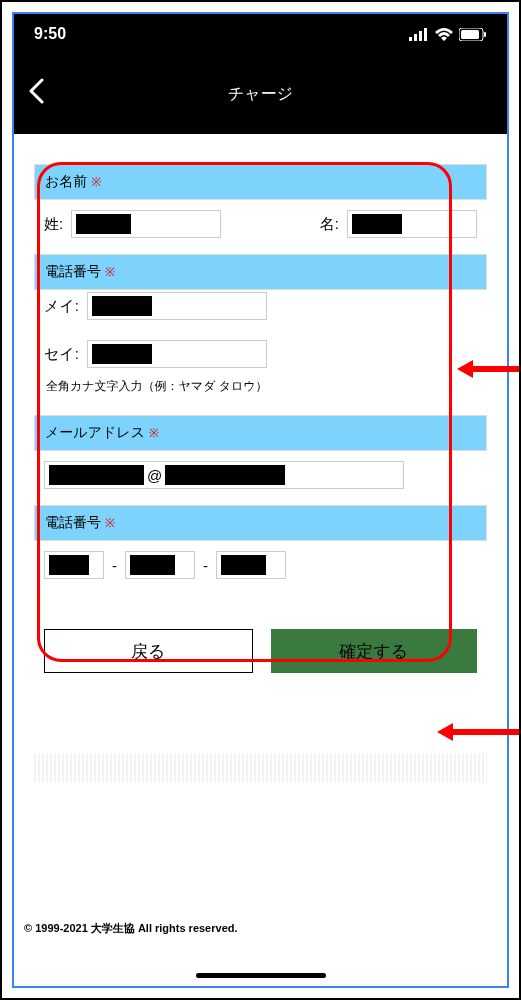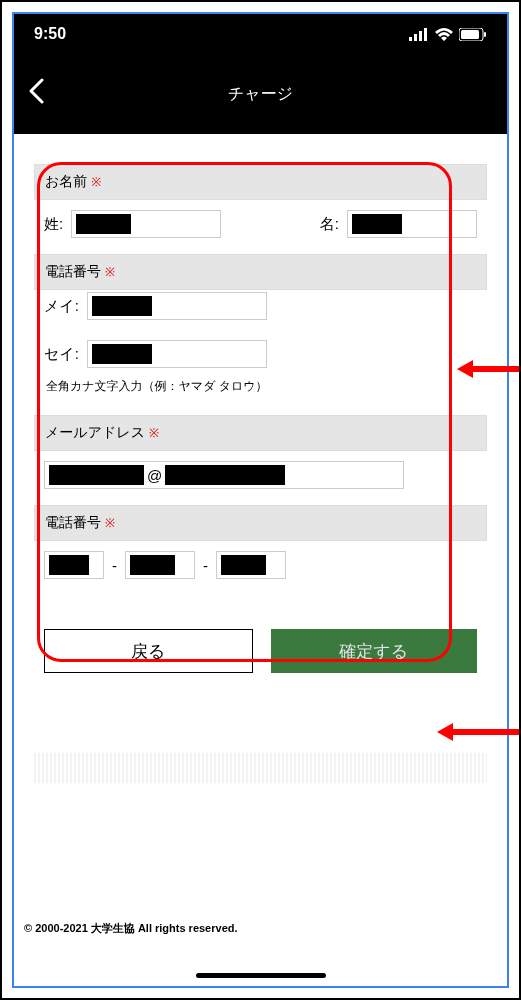--- a/index.html
+++ b/index.html
@@ -55,21 +55,21 @@
       width: 100%;
       text-align: center;
       font-size: 16px;
       font-family: Liberation Serif, serif;
     }
     .content {
       padding: 30px 20px 10px 20px;
       position: relative;
     }
     .form-section {
-      background: #e5e5e5;
+      background: #7dd3fc;
       padding: 8px 10px;
       font-size: 14px;
       border: 1px solid #ddd;
       margin-top: 6px;
     }
     .form-section:first-child { margin-top: 0; }
     .req-mark { color: #d00; font-size: 12px; margin-left: 4px; }
     .row {
       display: flex;
       align-items: center;
@@ -108,21 +108,21 @@
       justify-content: center;
       font-size: 17px;
       cursor: pointer;
     }
     .btn-back {
       border: 1px solid #000;
       background: #fff;
     }
     .btn-confirm {
       background: #3a7a3f;
-      color: #e5e5e5;
+      color: #000000;
       border: none;
     }
     .footer {
       position: absolute;
       bottom: 50px;
       left: 10px;
       font-size: 11px;
       font-weight: 600;
     }
     .home-indicator {
@@ -247,21 +247,21 @@
     </div>
   </div>
 
   <div class="buttons">
     <div class="btn btn-back">戻る</div>
     <div class="btn btn-confirm">確定する</div>
   </div>
 
   <div class="faint-area"></div>
 
-  <div class="footer">© 2000-2021 大学生協 All rights reserved.</div>
+  <div class="footer">© 1999-2021 大学生協 All rights reserved.</div>
   <div class="home-indicator"></div>
 </div>
 
 <div class="red-rounded" style="top:160px;left:35px;width:415px;height:500px;"></div>
 
 <svg class="arrow" style="top:355px;left:455px" width="70" height="24" viewBox="0 0 70 24">
   <line x1="70" y1="12" x2="10" y2="12" stroke="#f00" stroke-width="6"></line>
   <polygon points="0,12 16,3 16,21" fill="#f00"></polygon>
 </svg>
 <svg class="arrow" style="top:718px;left:435px" width="90" height="24" viewBox="0 0 90 24">

